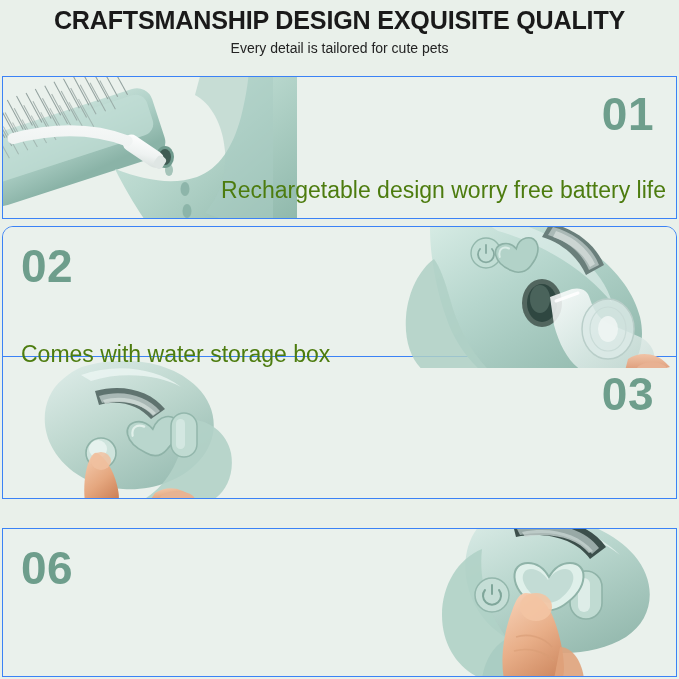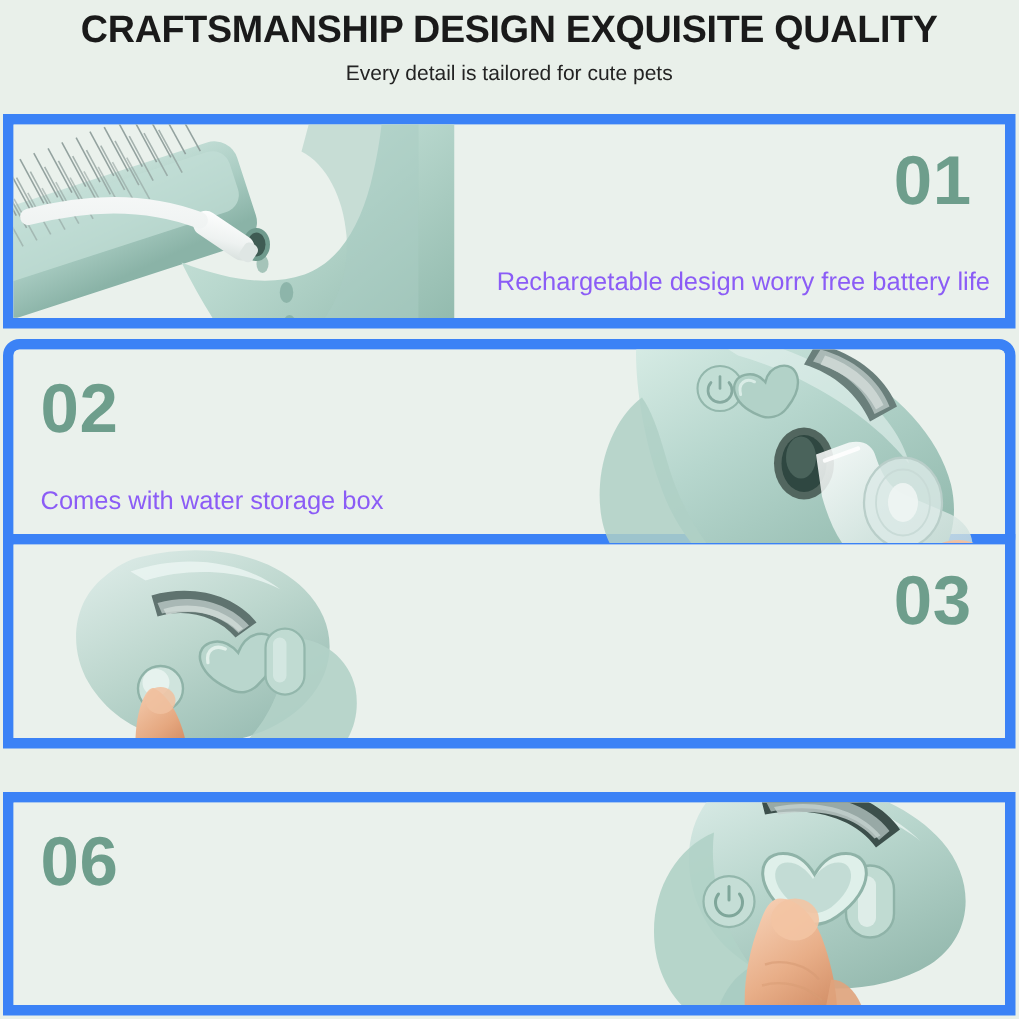--- a/index.html
+++ b/index.html
@@ -47,21 +47,21 @@
     color: #232323;
     white-space: nowrap;
   }
 
   
   .panel {
     position: absolute;
     left: 2px;
     width: 675px;
     background: #eaf1ec;
-    border: 7px solid #3b82f6;
+    border: 1px solid #3b82f6;
     overflow: hidden;
   }
   .panel-1 { top: 76px;  height: 143px; }
   .panel-2 { top: 226px; height: 143px; border-radius: 11px; }
   .panel-3 { top: 356px; height: 143px; }
   .panel-4 { top: 528px; height: 149px; }
 
   .panel-bg {
     position: absolute;
     inset: 0;
@@ -77,27 +77,27 @@
     letter-spacing: 0.5px;
     line-height: 1;
     z-index: 6;
   }
   .num-right { right: 22px; top: 14px; }
   .num-left  { left: 18px;  top: 16px; }
 
   
   .caption {
     position: absolute;
-    font-size: 17px;
-    color: #8b5cf6;
+    font-size: 23px;
+    color: #4d7c0f;
     white-space: nowrap;
     z-index: 6;
   }
   .cap-right { right: 10px; bottom: 14px; }
-  .cap-left  { left: 18px;  bottom: 18px; text-align: right; }
+  .cap-left  { left: 18px;  bottom: 0; text-align: right; }
 
   
   .art { position: absolute; z-index: 3; }
 
   
   .art-1 { left: -6px; top: -4px; width: 300px; height: 150px; }
 
   
   .art-2 { right: -4px; top: -2px; width: 290px; height: 148px; }
 

